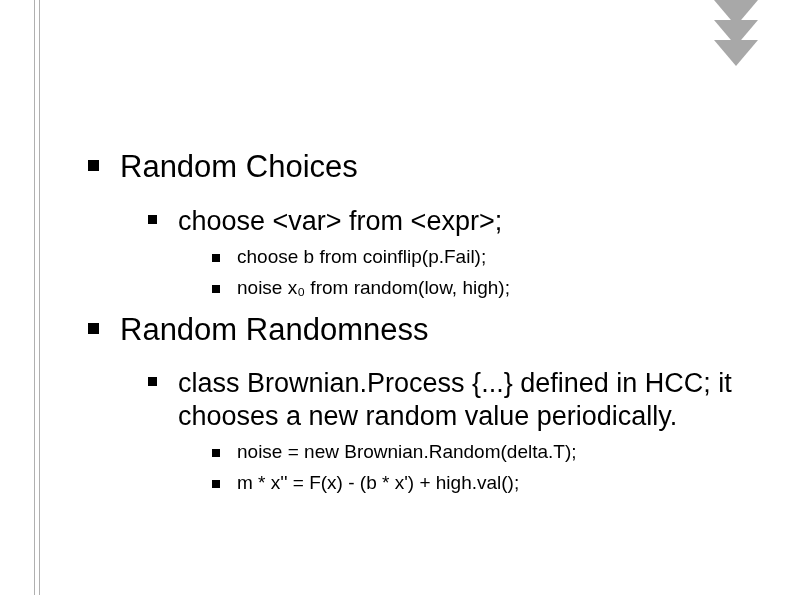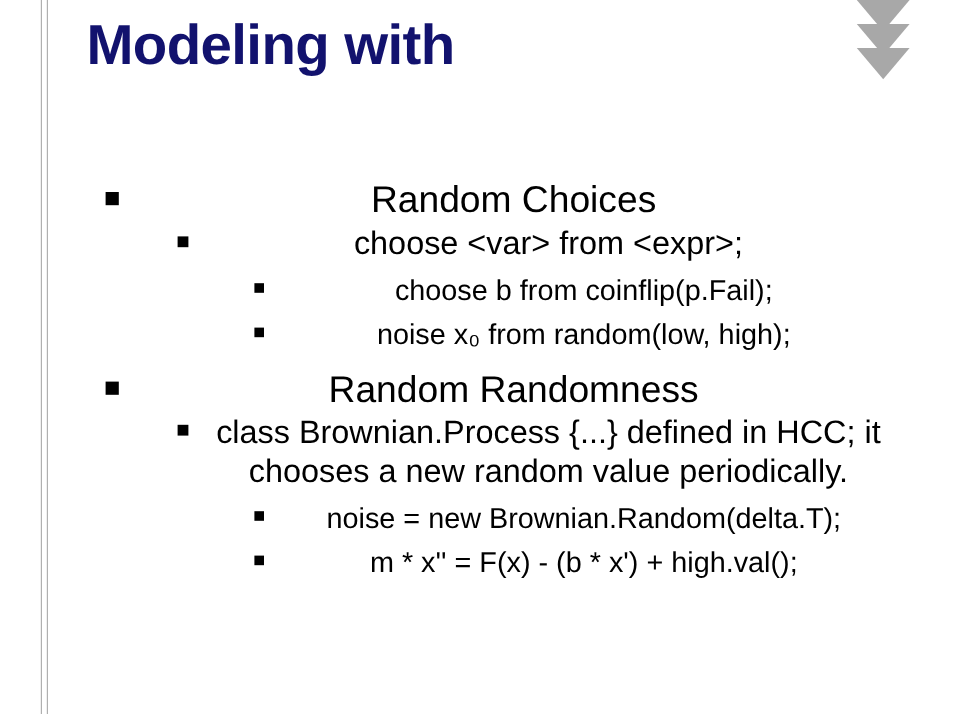--- a/index.html
+++ b/index.html
@@ -68,21 +68,20 @@
     letter-spacing: -0.5px;
   }
 
   
   .body {
     position: absolute;
     top: 148px;
     left: 86px;
     right: 58px;
     color: #000000;
-    text-align: center;
   }
 
   ul {
     list-style: none;
     margin: 0;
     padding: 0;
   }
 
   
   .l1 > li {
@@ -97,21 +96,21 @@
     position: absolute;
     left: 2px;
     top: 12px;
     width: 11px;
     height: 11px;
     background: #000;
   }
 
   
   .l2 {
-    margin-top: 0;
+    margin-top: 18px;
   }
   .l2 > li {
     position: relative;
     padding-left: 30px;
     font-size: 27px;
     line-height: 1.2;
     margin-bottom: 8px;
     margin-left: 28px;
   }
   .l2 > li::before {
@@ -124,21 +123,21 @@
     background: #000;
   }
 
   
   .l3 {
     margin-top: 8px;
   }
   .l3 > li {
     position: relative;
     padding-left: 25px;
-    font-size: 24px;
+    font-size: 19px;
     line-height: 1.3;
     margin-bottom: 6px;
     margin-left: 34px;
   }
   .l3 > li::before {
     content: "";
     position: absolute;
     left: 0;
     top: 9px;
     width: 8px;
@@ -156,21 +155,21 @@
     <div class="line2"></div>
   </div>
 
   <div class="tri-stack">
     <div class="tri"></div>
     <div class="tri"></div>
     <div class="tri"></div>
   </div>
 
   <div class="title">
-    <span>Modeling with</span><br>
+    <br>
   </div>
 
   <div class="body">
     <ul class="l1">
       <li>
         <span>Random Choices</span>
         <ul class="l2">
           <li>
             <span>choose &lt;var&gt; from &lt;expr&gt;;</span>
             <ul class="l3">

